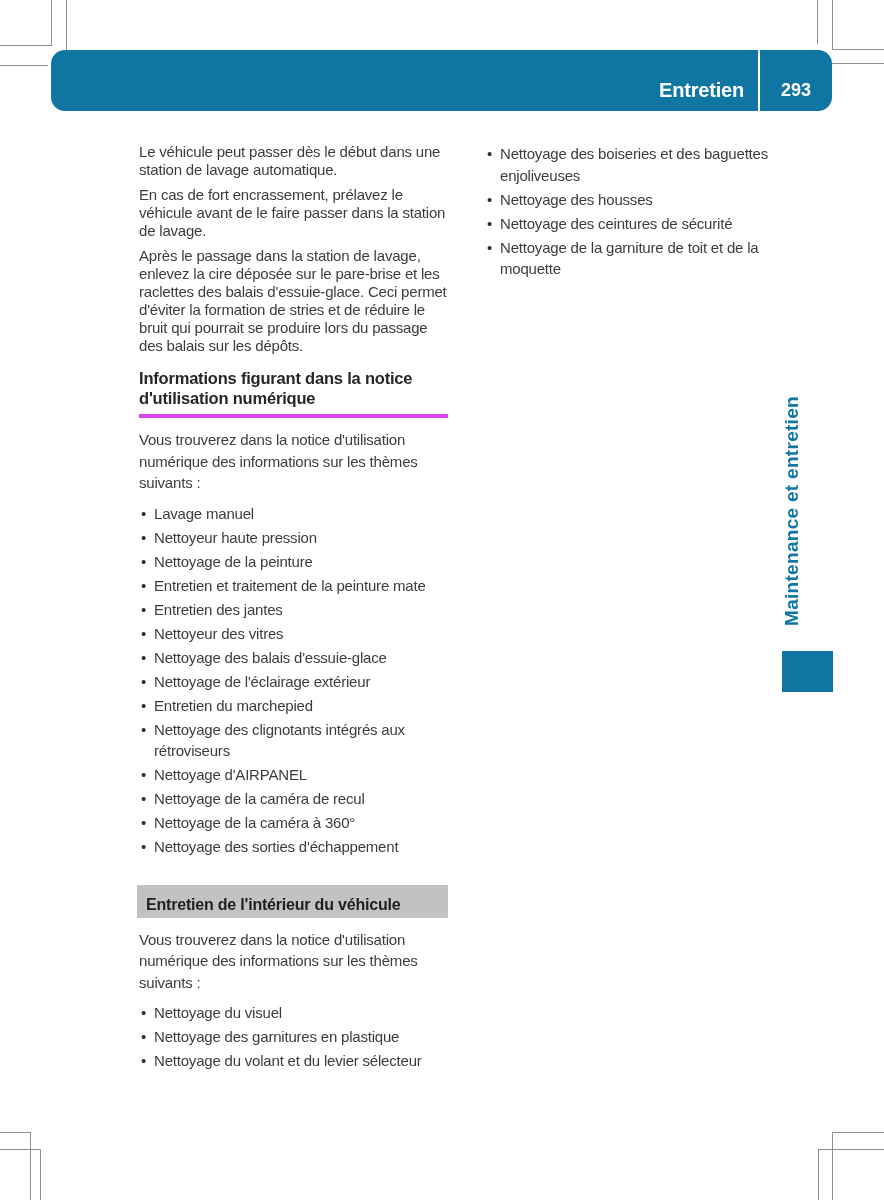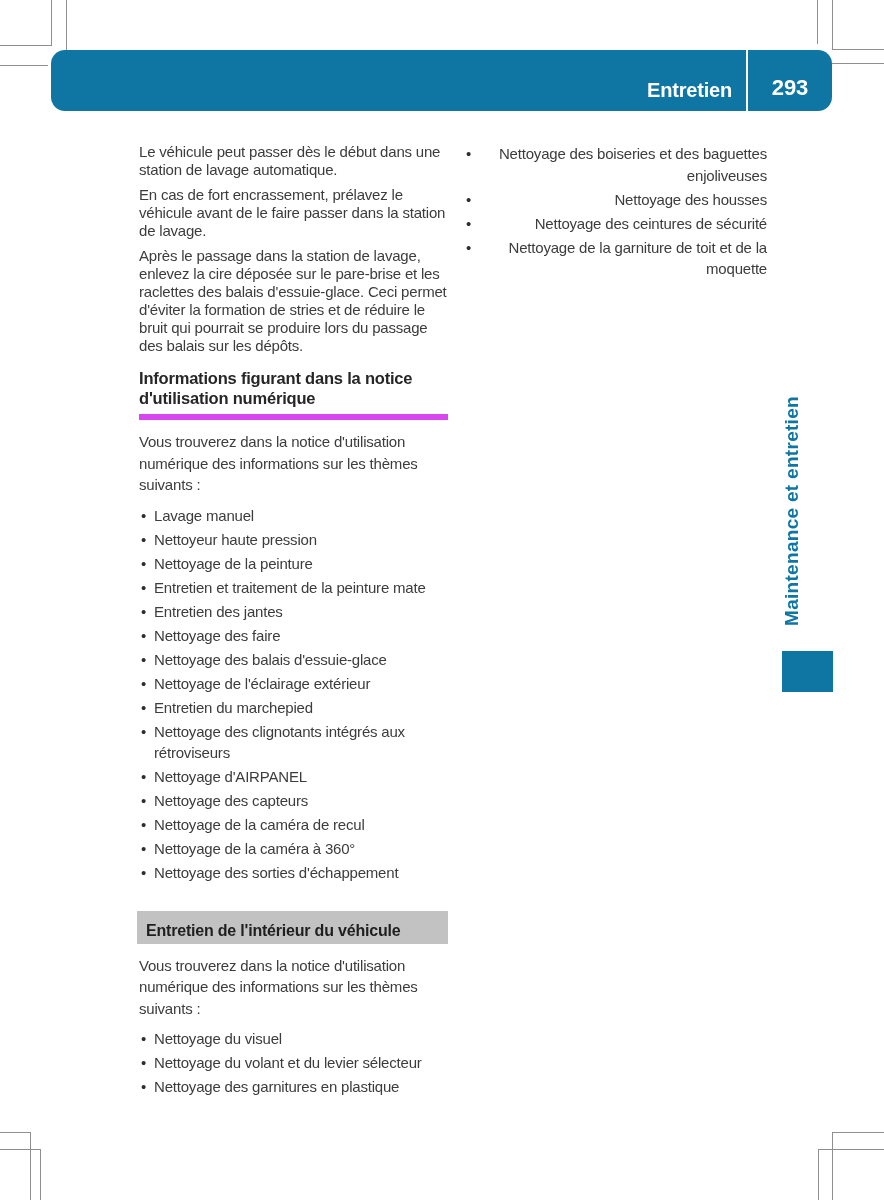--- a/index.html
+++ b/index.html
@@ -20,32 +20,32 @@
     position:absolute;left:51px;top:50px;width:781px;height:61px;
     background:var(--accent);display:flex;align-items:stretch;border-radius:14px;
   }
   .header-title{
     flex:1;display:flex;align-items:flex-end;justify-content:flex-end;
     color:#fff;font-weight:bold;font-size:20px;letter-spacing:-0.2px;
     padding:0 14px 9px 0;
   }
   .header-sep{width:2px;background:#fff;}
   .header-pagenum{
-    width:84px;display:flex;align-items:flex-end;justify-content:center;
-    color:#fff;font-weight:bold;font-size:22px;padding-bottom:10px;
+    width:72px;display:flex;align-items:flex-end;justify-content:center;
+    color:#fff;font-weight:bold;font-size:18px;padding-bottom:10px;
   }
   
   .col{position:absolute;top:143px;}
   .col-left{left:139px;width:309px;}
-  .col-right{left:464px;width:303px;text-align:right;}
+  .col-right{left:485px;width:303px;}
   .para{margin:0 0 7px;font-size:15px;line-height:18px;letter-spacing:-0.2px;}
   .section-heading{
     margin:14px 0 0;font-size:16.5px;line-height:19.5px;font-weight:bold;
     color:var(--heading);letter-spacing:-0.2px;
-    border-bottom:6px solid #d946ef;padding-bottom:6px;
+    border-bottom:4px solid #d946ef;padding-bottom:6px;
   }
   .intro{margin:11px 0 0;font-size:15px;line-height:21.5px;letter-spacing:-0.2px;}
   ul.bullets{list-style:none;margin:9px 0 0;padding:0;}
   ul.bullets li{
     position:relative;padding-left:15px;margin:0 0 2.5px;
     font-size:15px;line-height:21.5px;letter-spacing:-0.2px;
   }
   ul.bullets li::before{content:"\2022";position:absolute;left:2px;color:#2e2e2e;}
   .boxed-heading{
     margin:27px 0 0 -2px;background:var(--graybox);color:#1f1f1f;
@@ -96,38 +96,37 @@
     </div>
 
   <h2 class="section-heading">Informations figurant dans la notice d'utilisation numérique</h2>
   <p class="intro">Vous trouverez dans la notice d'utilisation numérique des informations sur les thèmes suivants :</p>
   <ul class="bullets">
       <li>Lavage manuel</li>
       <li>Nettoyeur haute pression</li>
       <li>Nettoyage de la peinture</li>
       <li>Entretien et traitement de la peinture mate</li>
       <li>Entretien des jantes</li>
-      <li>Nettoyage des faire</li>
+      <li>Nettoyeur des vitres</li>
       <li>Nettoyage des balais d'essuie-glace</li>
       <li>Nettoyage de l'éclairage extérieur</li>
       <li>Entretien du marchepied</li>
       <li>Nettoyage des clignotants intégrés aux rétroviseurs</li>
       <li>Nettoyage d'AIRPANEL</li>
-      <li>Nettoyage des capteurs</li>
       <li>Nettoyage de la caméra de recul</li>
       <li>Nettoyage de la caméra à 360°</li>
       <li>Nettoyage des sorties d'échappement</li>
     </ul>
 
   <div class="boxed-heading">Entretien de l'intérieur du véhicule</div>
   <p class="intro">Vous trouverez dans la notice d'utilisation numérique des informations sur les thèmes suivants :</p>
   <ul class="bullets">
       <li>Nettoyage du visuel</li>
+      <li>Nettoyage des garnitures en plastique</li>
       <li>Nettoyage du volant et du levier sélecteur</li>
-      <li>Nettoyage des garnitures en plastique</li>
     </ul>
 </div>
 
 <div class="col col-right">
   <ul class="bullets" style="margin-top:0;">
       <li>Nettoyage des boiseries et des baguettes enjoliveuses</li>
       <li>Nettoyage des housses</li>
       <li>Nettoyage des ceintures de sécurité</li>
       <li>Nettoyage de la garniture de toit et de la moquette</li>
     </ul>

